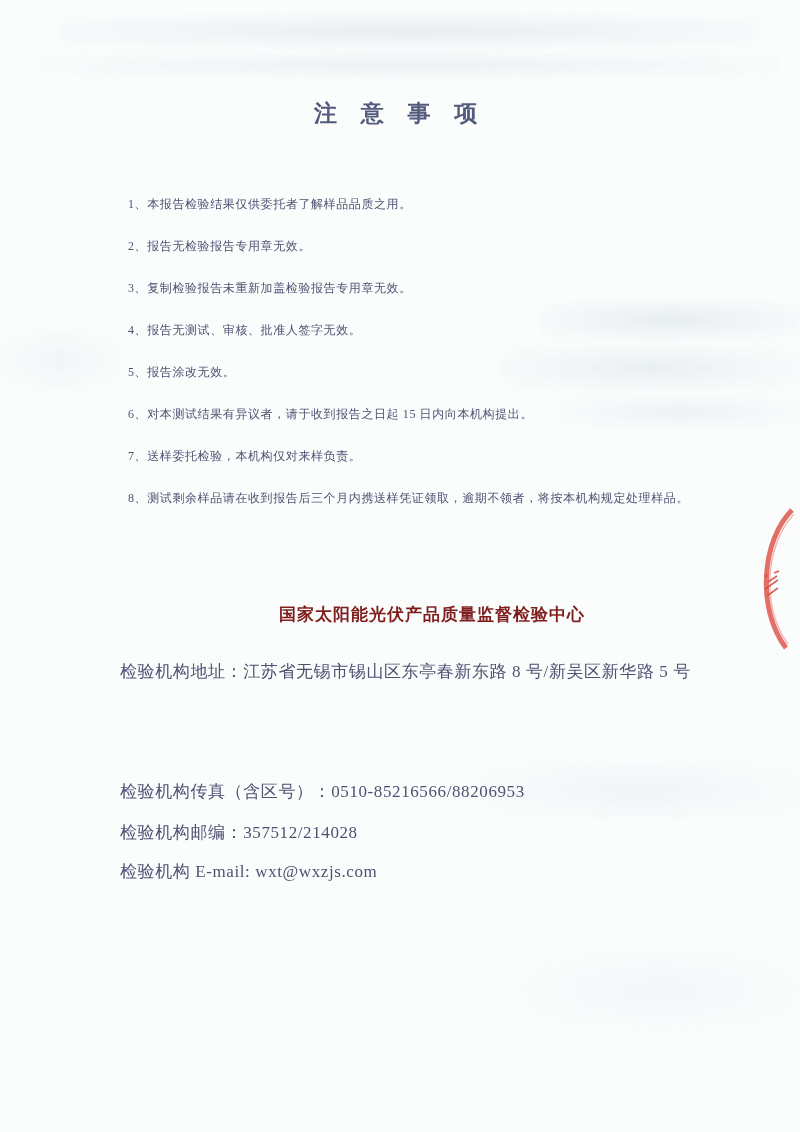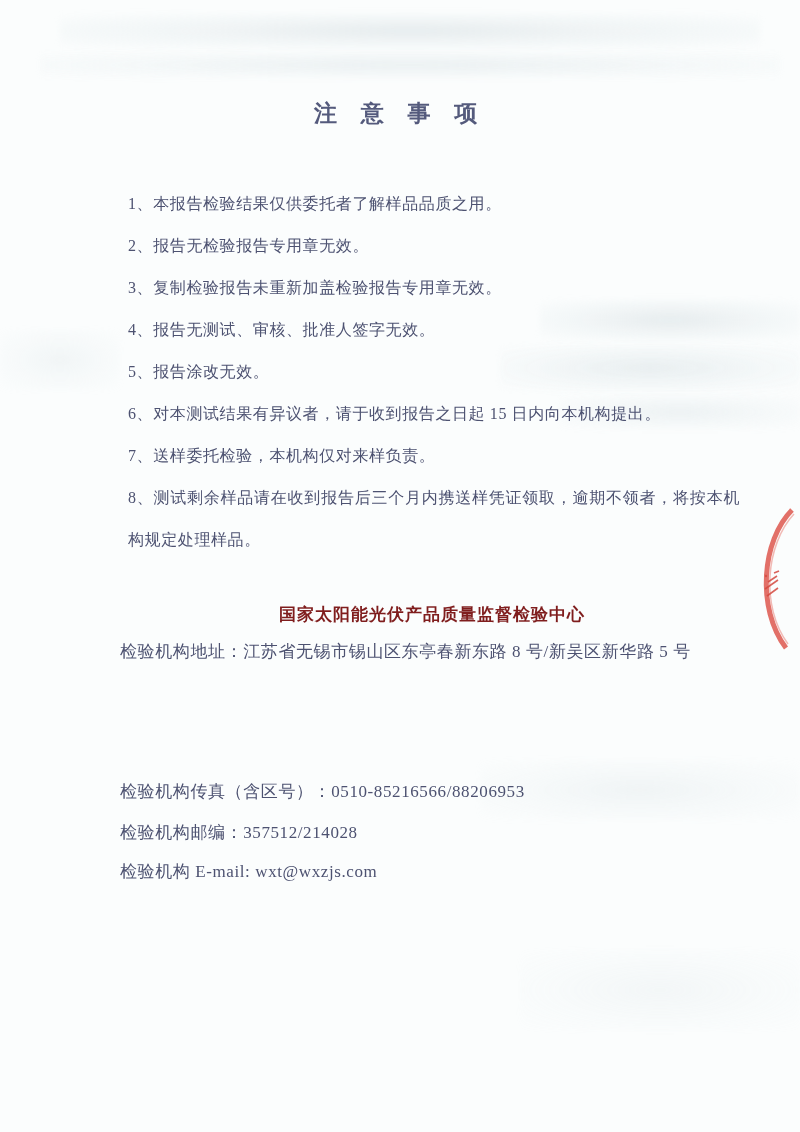--- a/index.html
+++ b/index.html
@@ -43,21 +43,21 @@
     letter-spacing: 9px;
     color: #545a7c;
   }
   .notes {
     position: absolute;
     top: 183px;
     left: 128px;
     width: 612px;
   }
   .note {
-    font-size: 16px;
+    font-size: 12px;
     line-height: 42px;
     letter-spacing: 0.6px;
     text-align: justify;
   }
   .org-name {
     position: absolute;
     top: 603px;
     left: 0;
     width: 100%;
     text-align: center;
@@ -67,21 +67,21 @@
     letter-spacing: 1px;
     color: #7f1d1d;
   }
   .contact {
     position: absolute;
     left: 120px;
     font-size: 17px;
     letter-spacing: 0.6px;
     white-space: nowrap;
   }
-  .c-address { top: 640px; }
+  .c-address { top: 660px; }
   .c-phone   { top: 738px; }
   .c-fax     { top: 780px; }
   .c-postal  { top: 821px; }
   .c-email   { top: 860px; }
 
   .seal {
     position: absolute;
     left: 738px;
     top: 500px;
     width: 62px;

